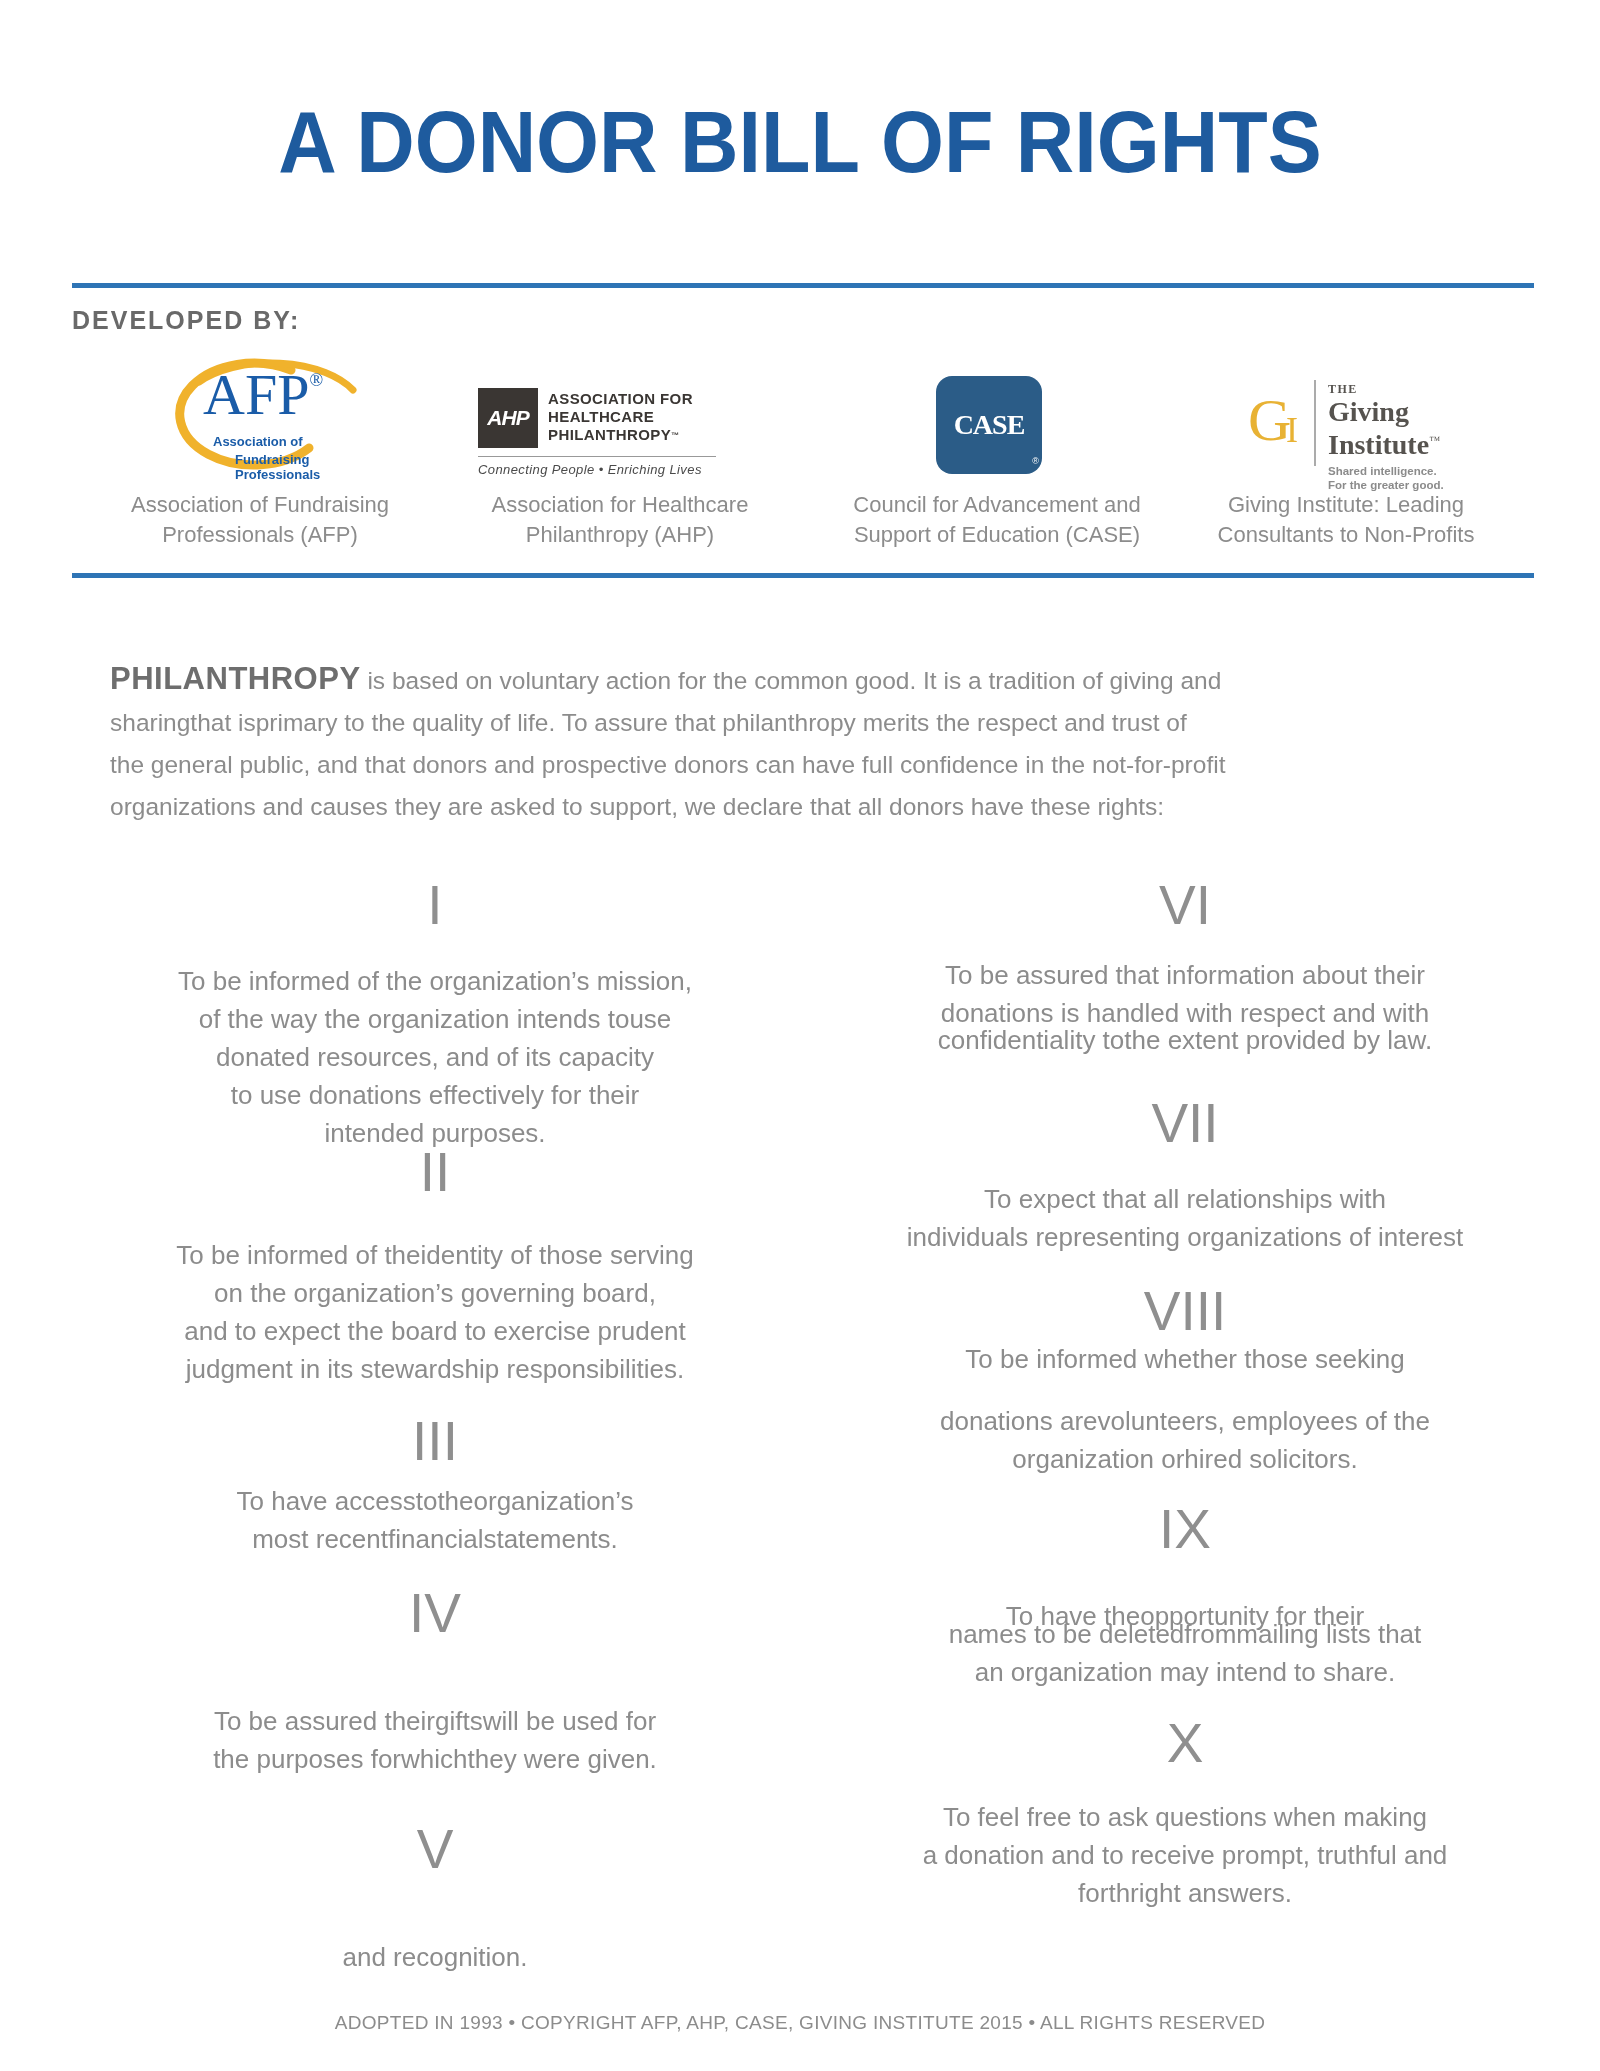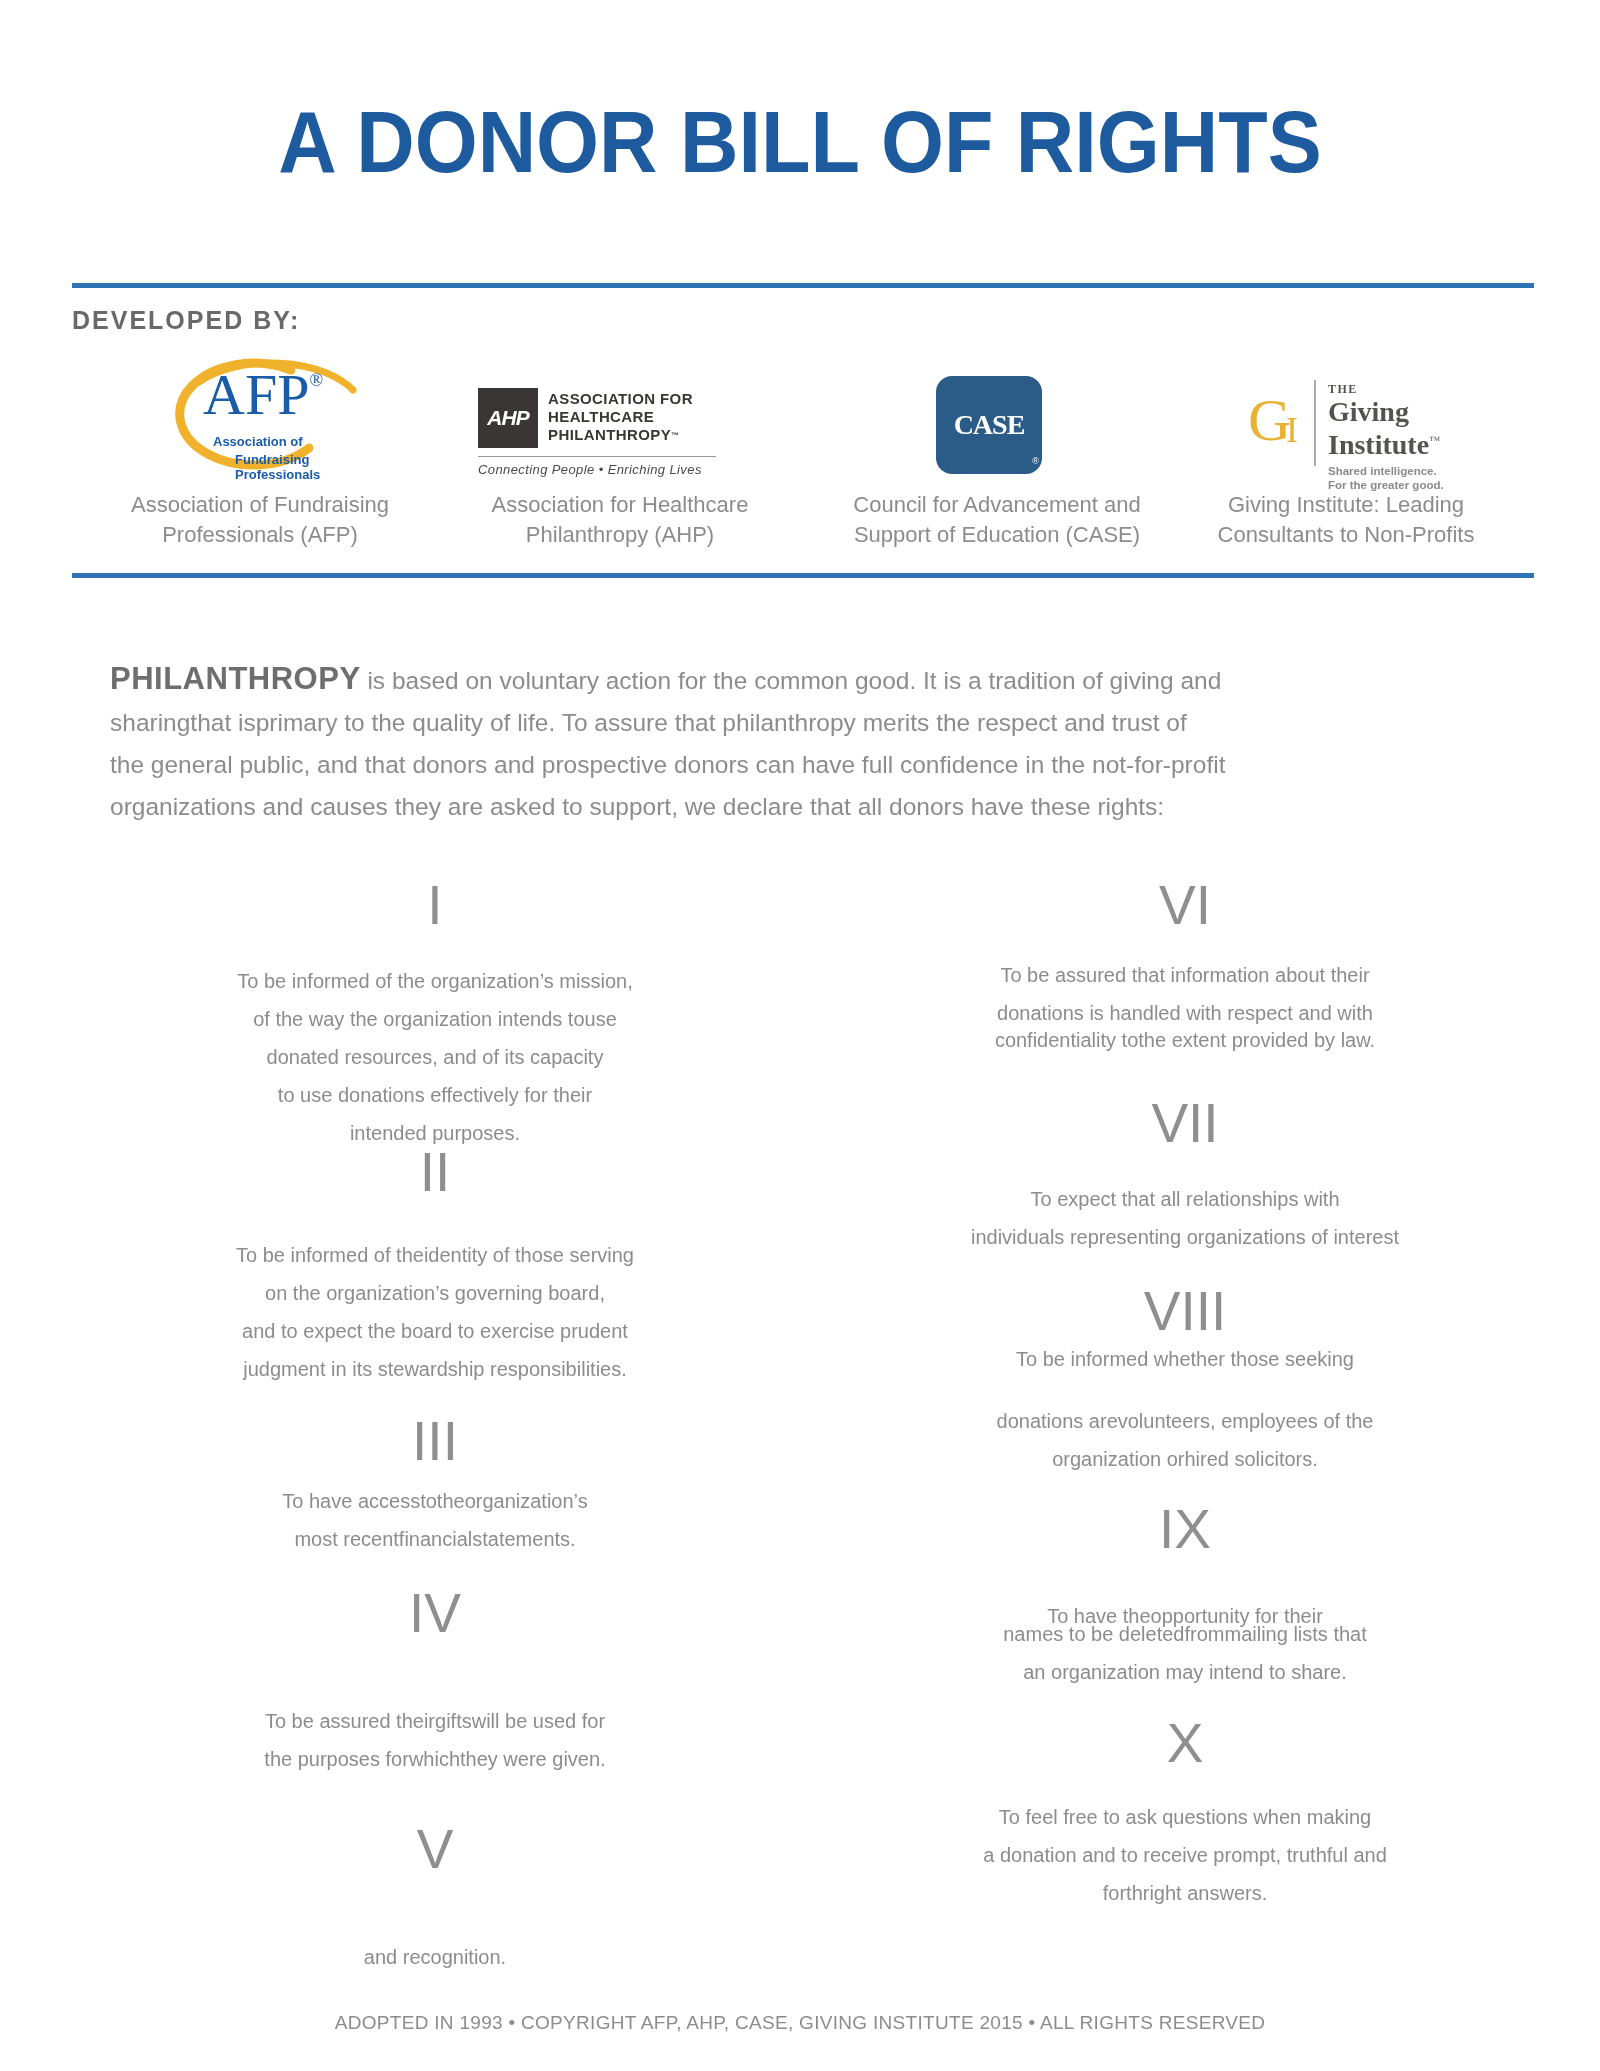--- a/index.html
+++ b/index.html
@@ -73,21 +73,21 @@
   .caption.c4{left:1176px;width:340px;}
 
   
   .intro{position:absolute;left:72px;top:658px;width:1465px;font-size:24.5px;line-height:42px;color:var(--gray);margin-left:38px;}
   .intro .lead{font-size:31px;font-weight:bold;color:var(--dark-gray);letter-spacing:0.5px;}
 
   
   .col-l{left:100px;width:670px;}
   .col-r{left:845px;width:680px;}
   .num{position:absolute;text-align:center;font-size:55px;line-height:1;color:var(--num-gray);}
-  .rtext{position:absolute;text-align:center;font-size:20px;line-height:38px;color:var(--gray);}
+  .rtext{position:absolute;text-align:center;font-size:26px;line-height:38px;color:var(--gray);}
   .tight-11{margin-top:-11px;}
   .tight-20{margin-top:-20px;}
   .gap-24{margin-top:24px;}
 
   .footer{position:absolute;left:0;top:2012px;width:100%;text-align:center;font-size:19px;
     color:var(--gray);letter-spacing:0.3px;}
 </style>
 </head>
 <body>
 

